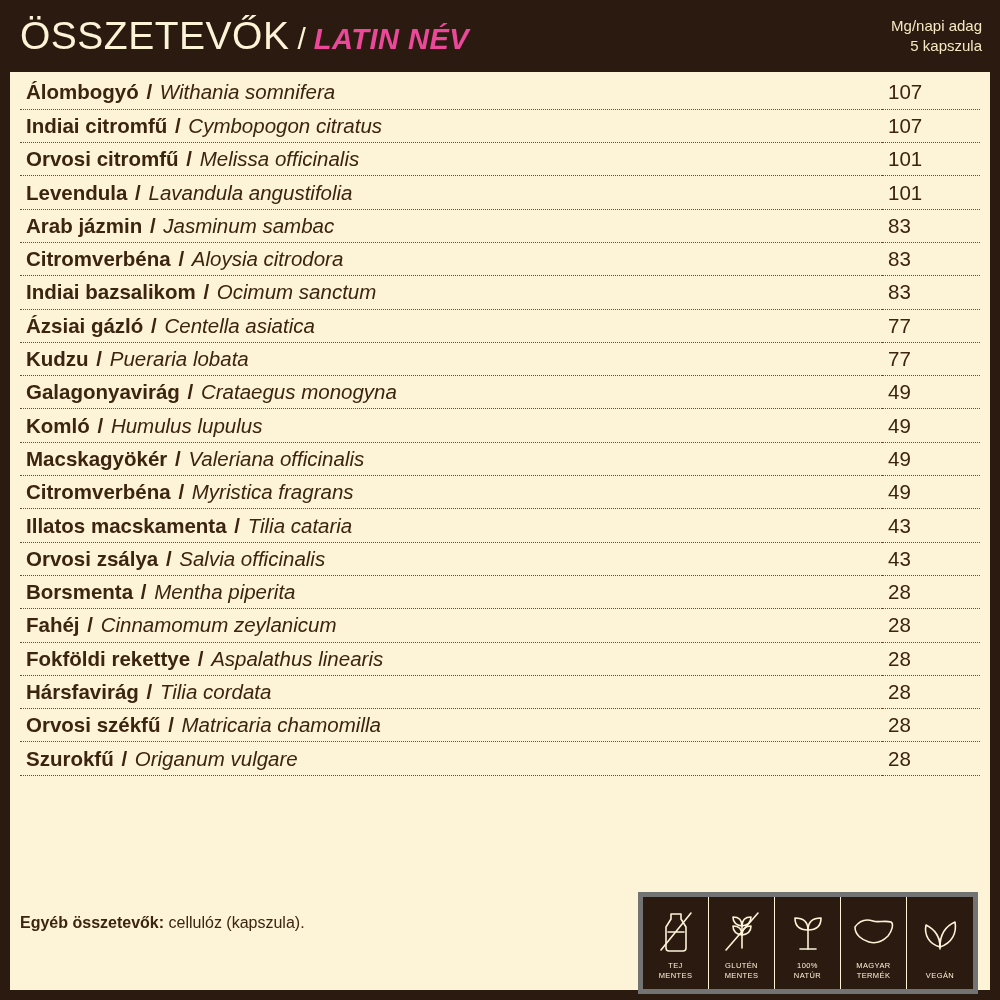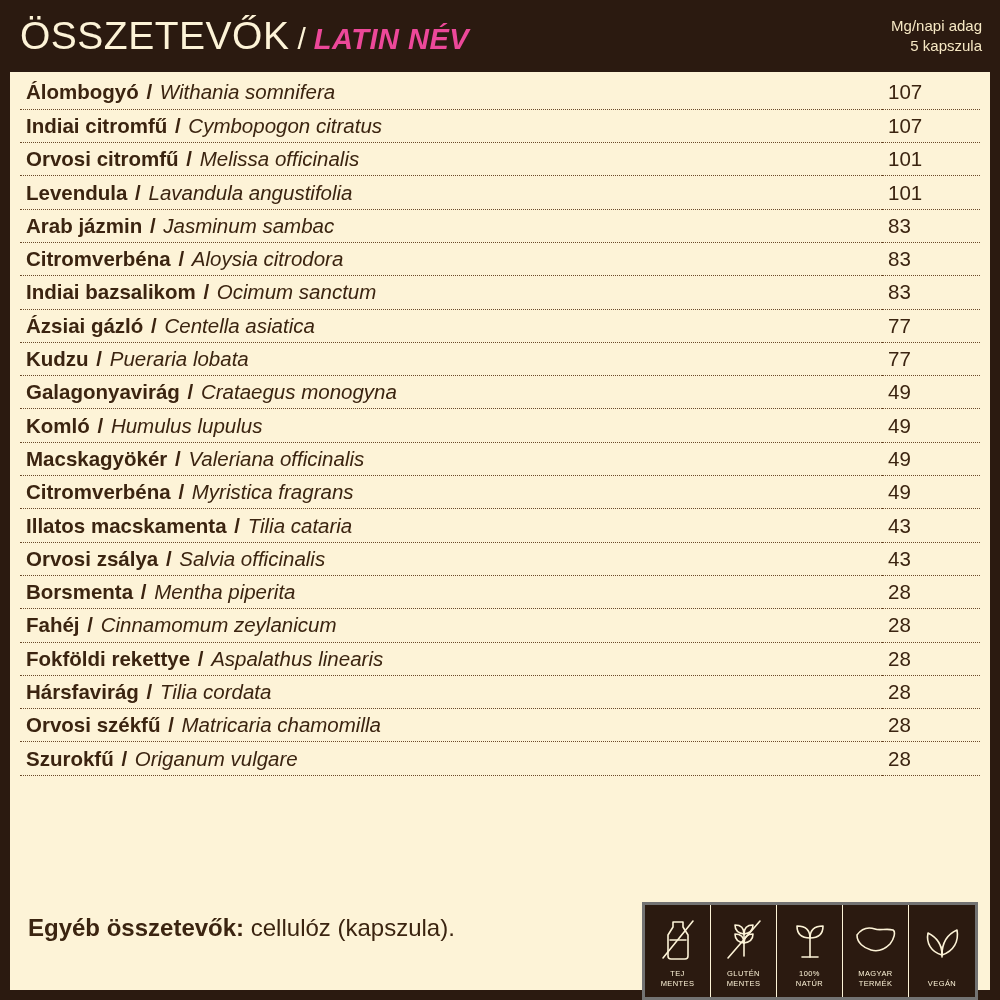--- a/index.html
+++ b/index.html
@@ -121,37 +121,37 @@
     position: absolute;
     left: 10px;
     bottom: 10px;
     width: 980px;
     height: 104px;
     background: #fdf3d7;
     box-sizing: border-box;
   }
   .other-ing {
     position: absolute;
-    left: 18px;
+    left: 10px;
     top: 28px;
-    font-size: 24px;
+    font-size: 16px;
     color: #3b2410;
     white-space: nowrap;
   }
   .other-ing b {
     font-weight: bold;
   }
   .badges {
     position: absolute;
     right: 12px;
-    top: 16px;
+    top: 6px;
     height: 92px;
     display: flex;
     background: #2b1a10;
-    border: 3px solid #737373;
+    border: 5px solid #737373;
   }
   .badge {
     width: 66px;
     height: 92px;
     position: relative;
     border-right: 1px solid #fdf3d7;
     box-sizing: border-box;
     display: flex;
     flex-direction: column;
     align-items: center;

